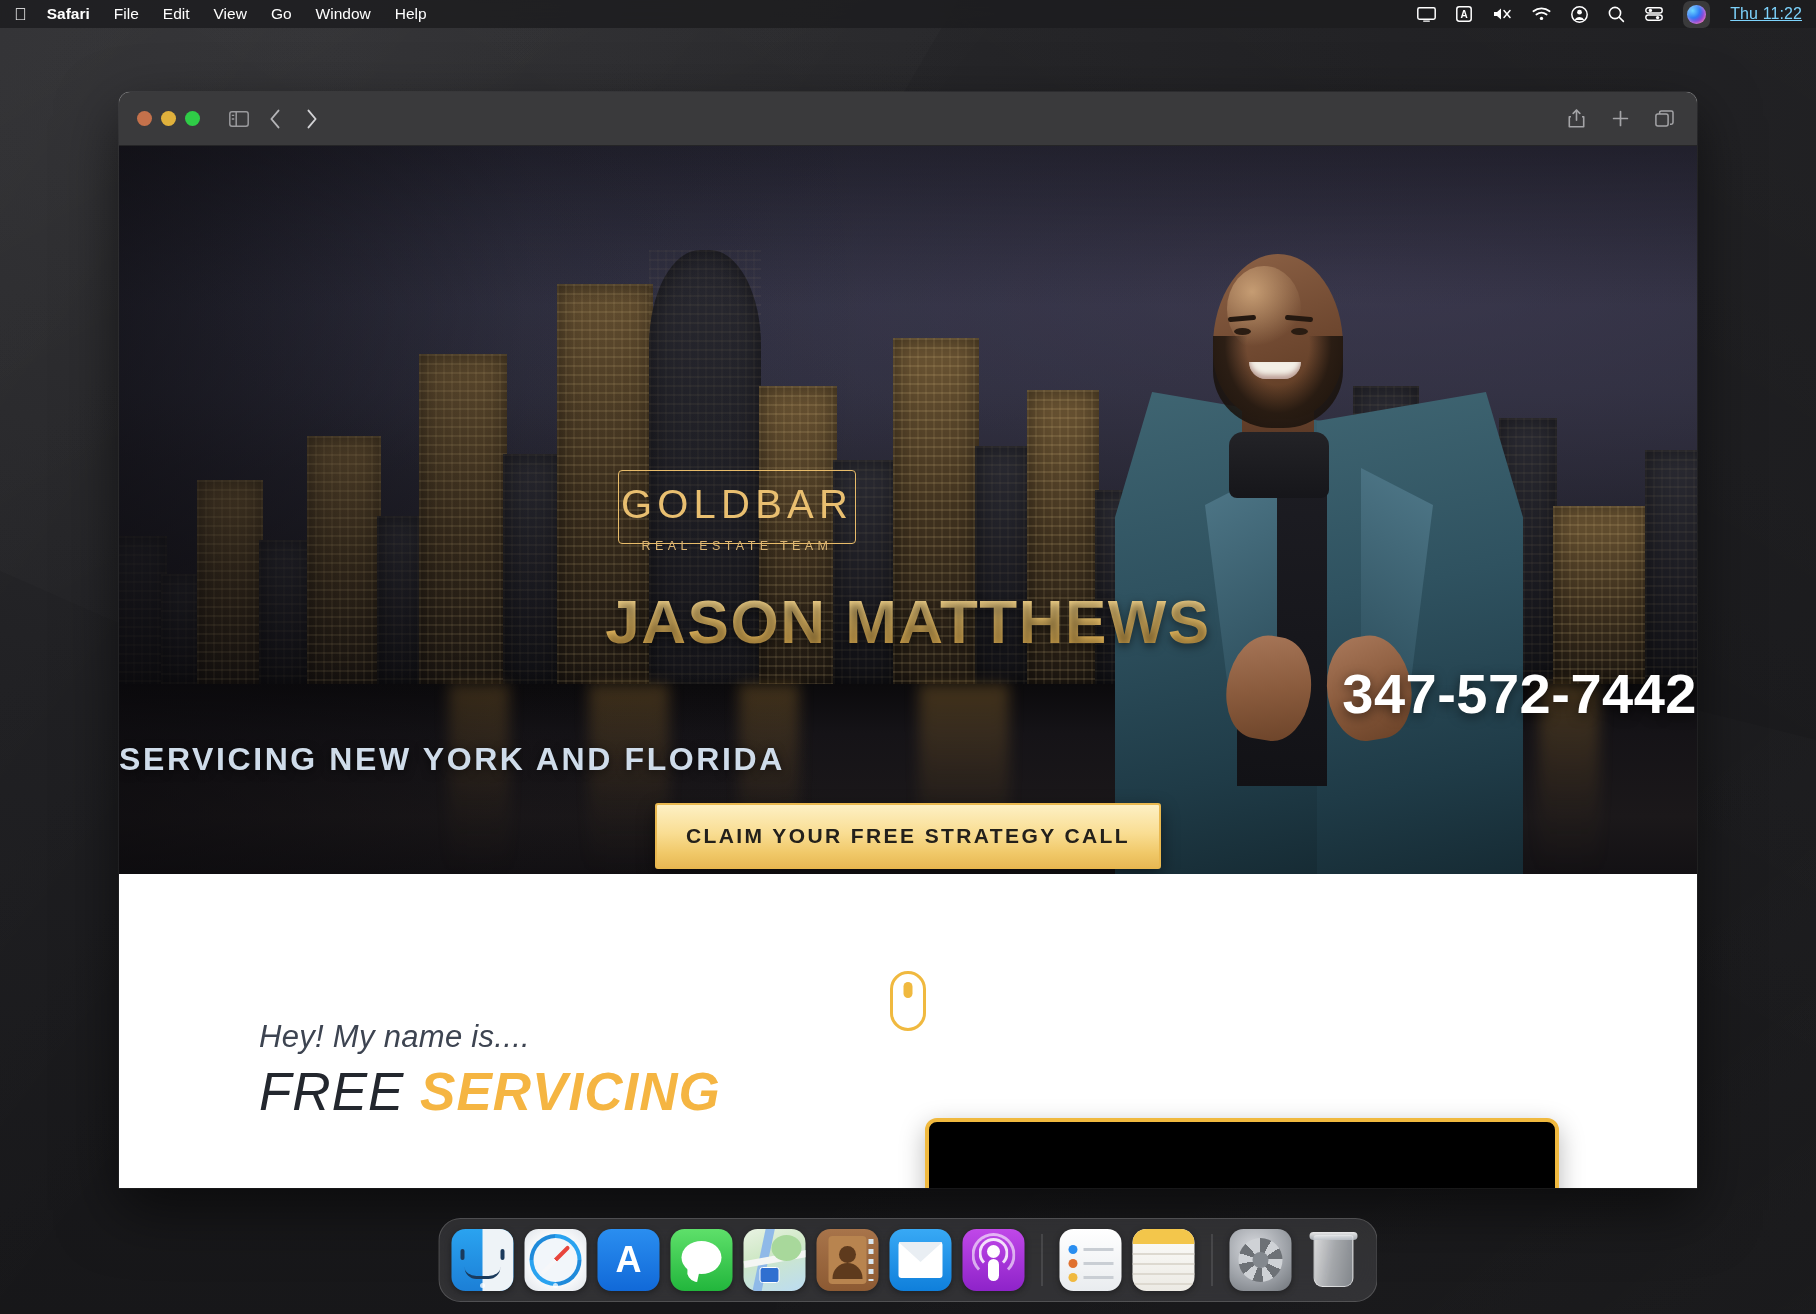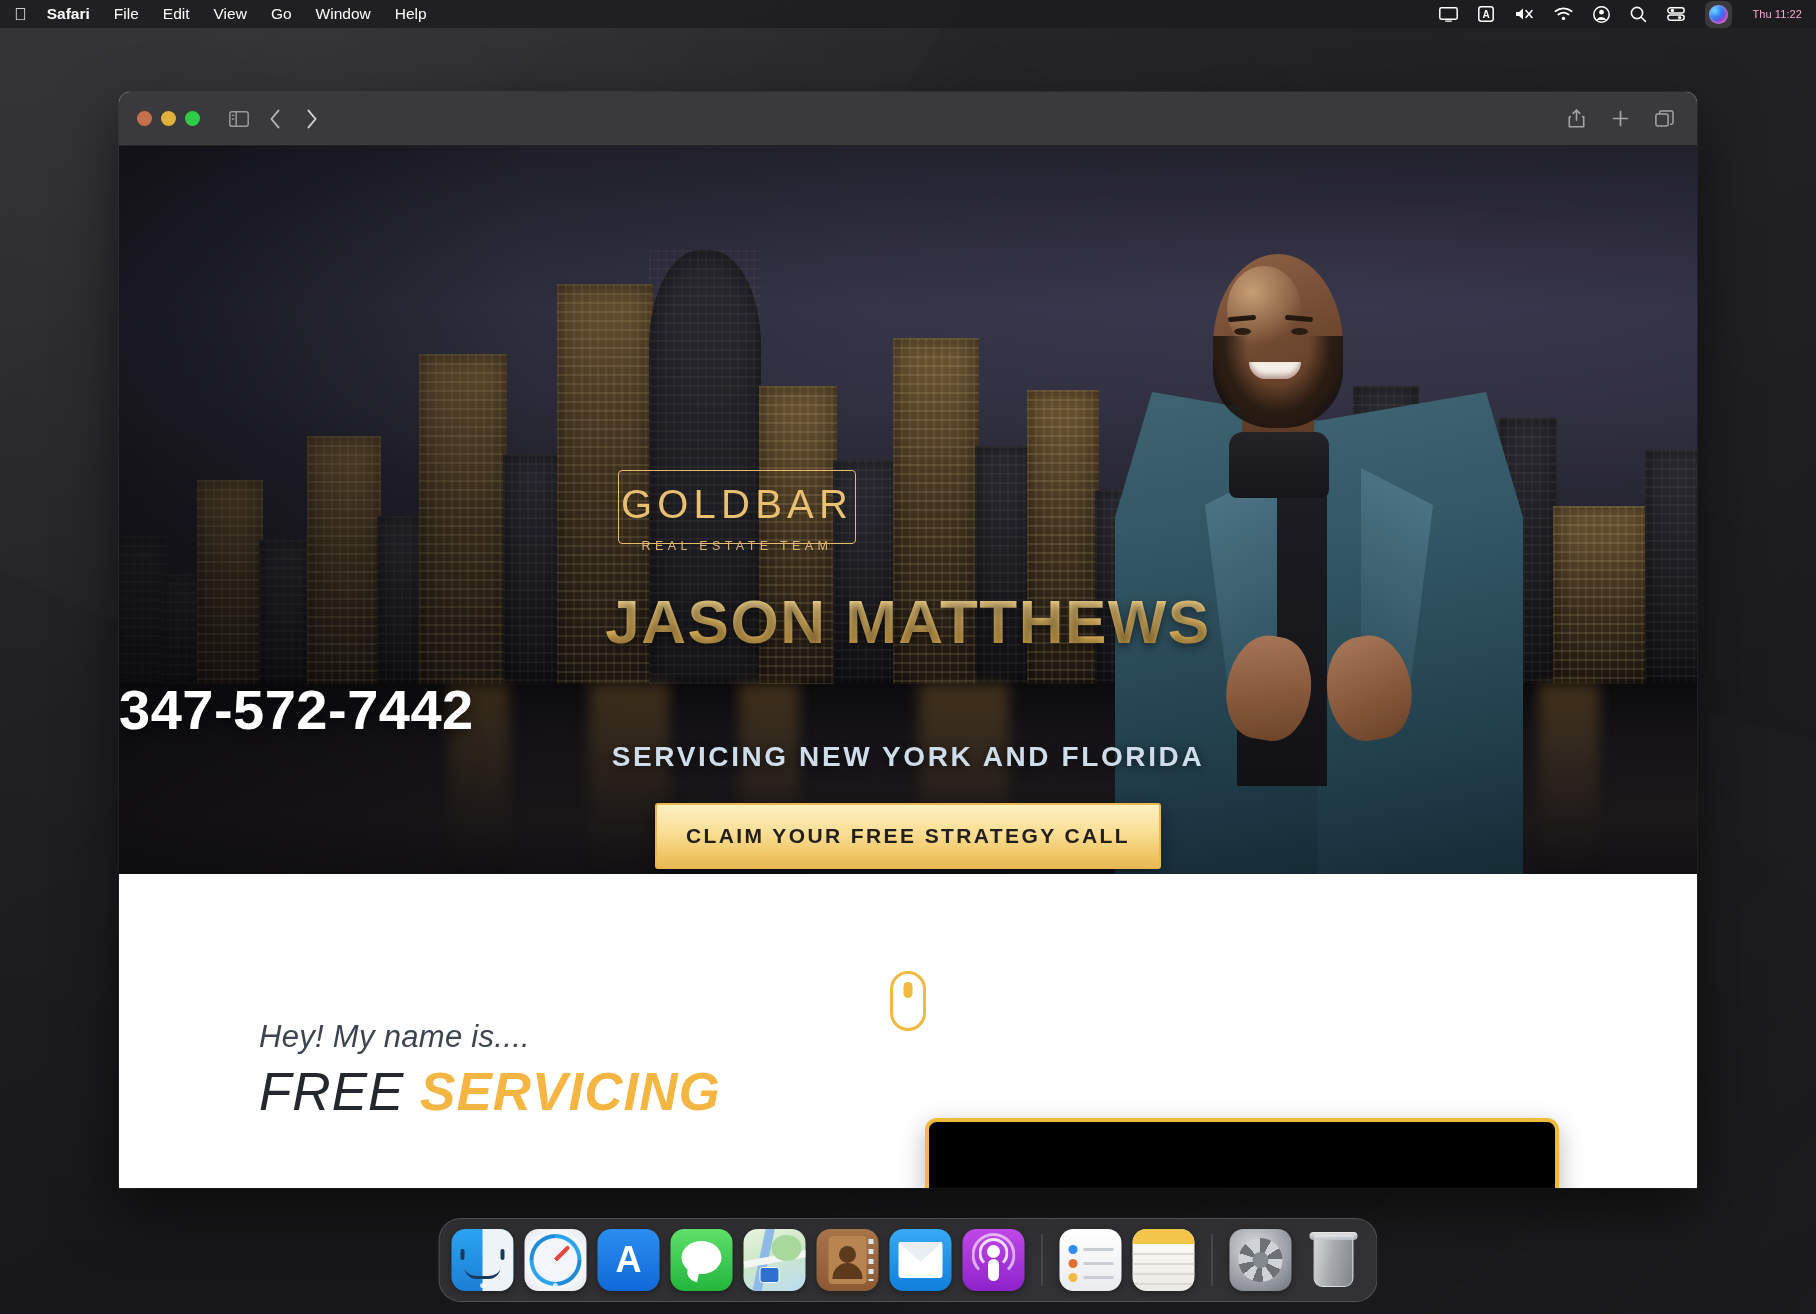--- a/index.html
+++ b/index.html
@@ -56,21 +56,21 @@
     width: 27px; height: 27px; border-radius: 7px;
     background: rgba(255,255,255,0.13);
     display:flex; align-items:center; justify-content:center;
   }
   .siri-orb {
     width: 19px; height: 19px; border-radius: 50%;
     background:
       radial-gradient(circle at 30% 30%, #6ad6ff 0%, #2f7bf6 38%, #8b3fd6 62%, #e0418f 86%, #ff8a4b 100%);
     box-shadow: inset 0 0 4px rgba(255,255,255,0.5);
   }
-  .clock { color:#f9a8d4; font-size:11px; letter-spacing:0.1px; }
+  .clock { color:#7dd3fc; font-size:16px; letter-spacing:0.1px;text-decoration:underline; }
 
   
   .window {
     position: absolute;
     left: 119px; top: 92px;
     width: 1578px; height: 1096px;
     border-radius: 11px 11px 0 0;
     background: #fff;
     overflow: hidden;
     box-shadow: 0 22px 60px rgba(0,0,0,0.55), 0 0 0 0.5px rgba(255,255,255,0.14);
@@ -277,32 +277,32 @@
     text-align:center;
     font-size: 62px;
     font-weight: bold;
     letter-spacing: 1.5px;
     background: linear-gradient(180deg, #fbe3a4 0%, #f2c76d 48%, #dea946 100%);
     -webkit-background-clip: text; background-clip: text;
     color: transparent;
     text-shadow: 0 3px 10px rgba(0,0,0,0.5);
   }
   .hero-phone {
-    position:absolute; left:0; right:0; top: 531px;
-    text-align:left;
+    position:absolute; left:0; right:0; top: 515px;
+    text-align:right;
     font-size: 56px;
     font-weight: bold;
     color:#fff;
     letter-spacing: 0.5px;
     text-shadow: 0 3px 12px rgba(0,0,0,0.55);
   }
   .hero-sub {
     position:absolute; left:0; right:0; top: 595px;
-    text-align:center;
-    font-size: 28px;
+    text-align:left;
+    font-size: 32px;
     font-weight: bold;
     letter-spacing: 2.6px;
     color:#cfdcea;
     text-shadow: 0 2px 10px rgba(0,0,0,0.6);
   }
   .hero-cta {
     position:absolute; left: 50%; transform: translateX(-50%);
     top: 657px;
     width: 506px; height: 66px;
     border-radius: 3px;

